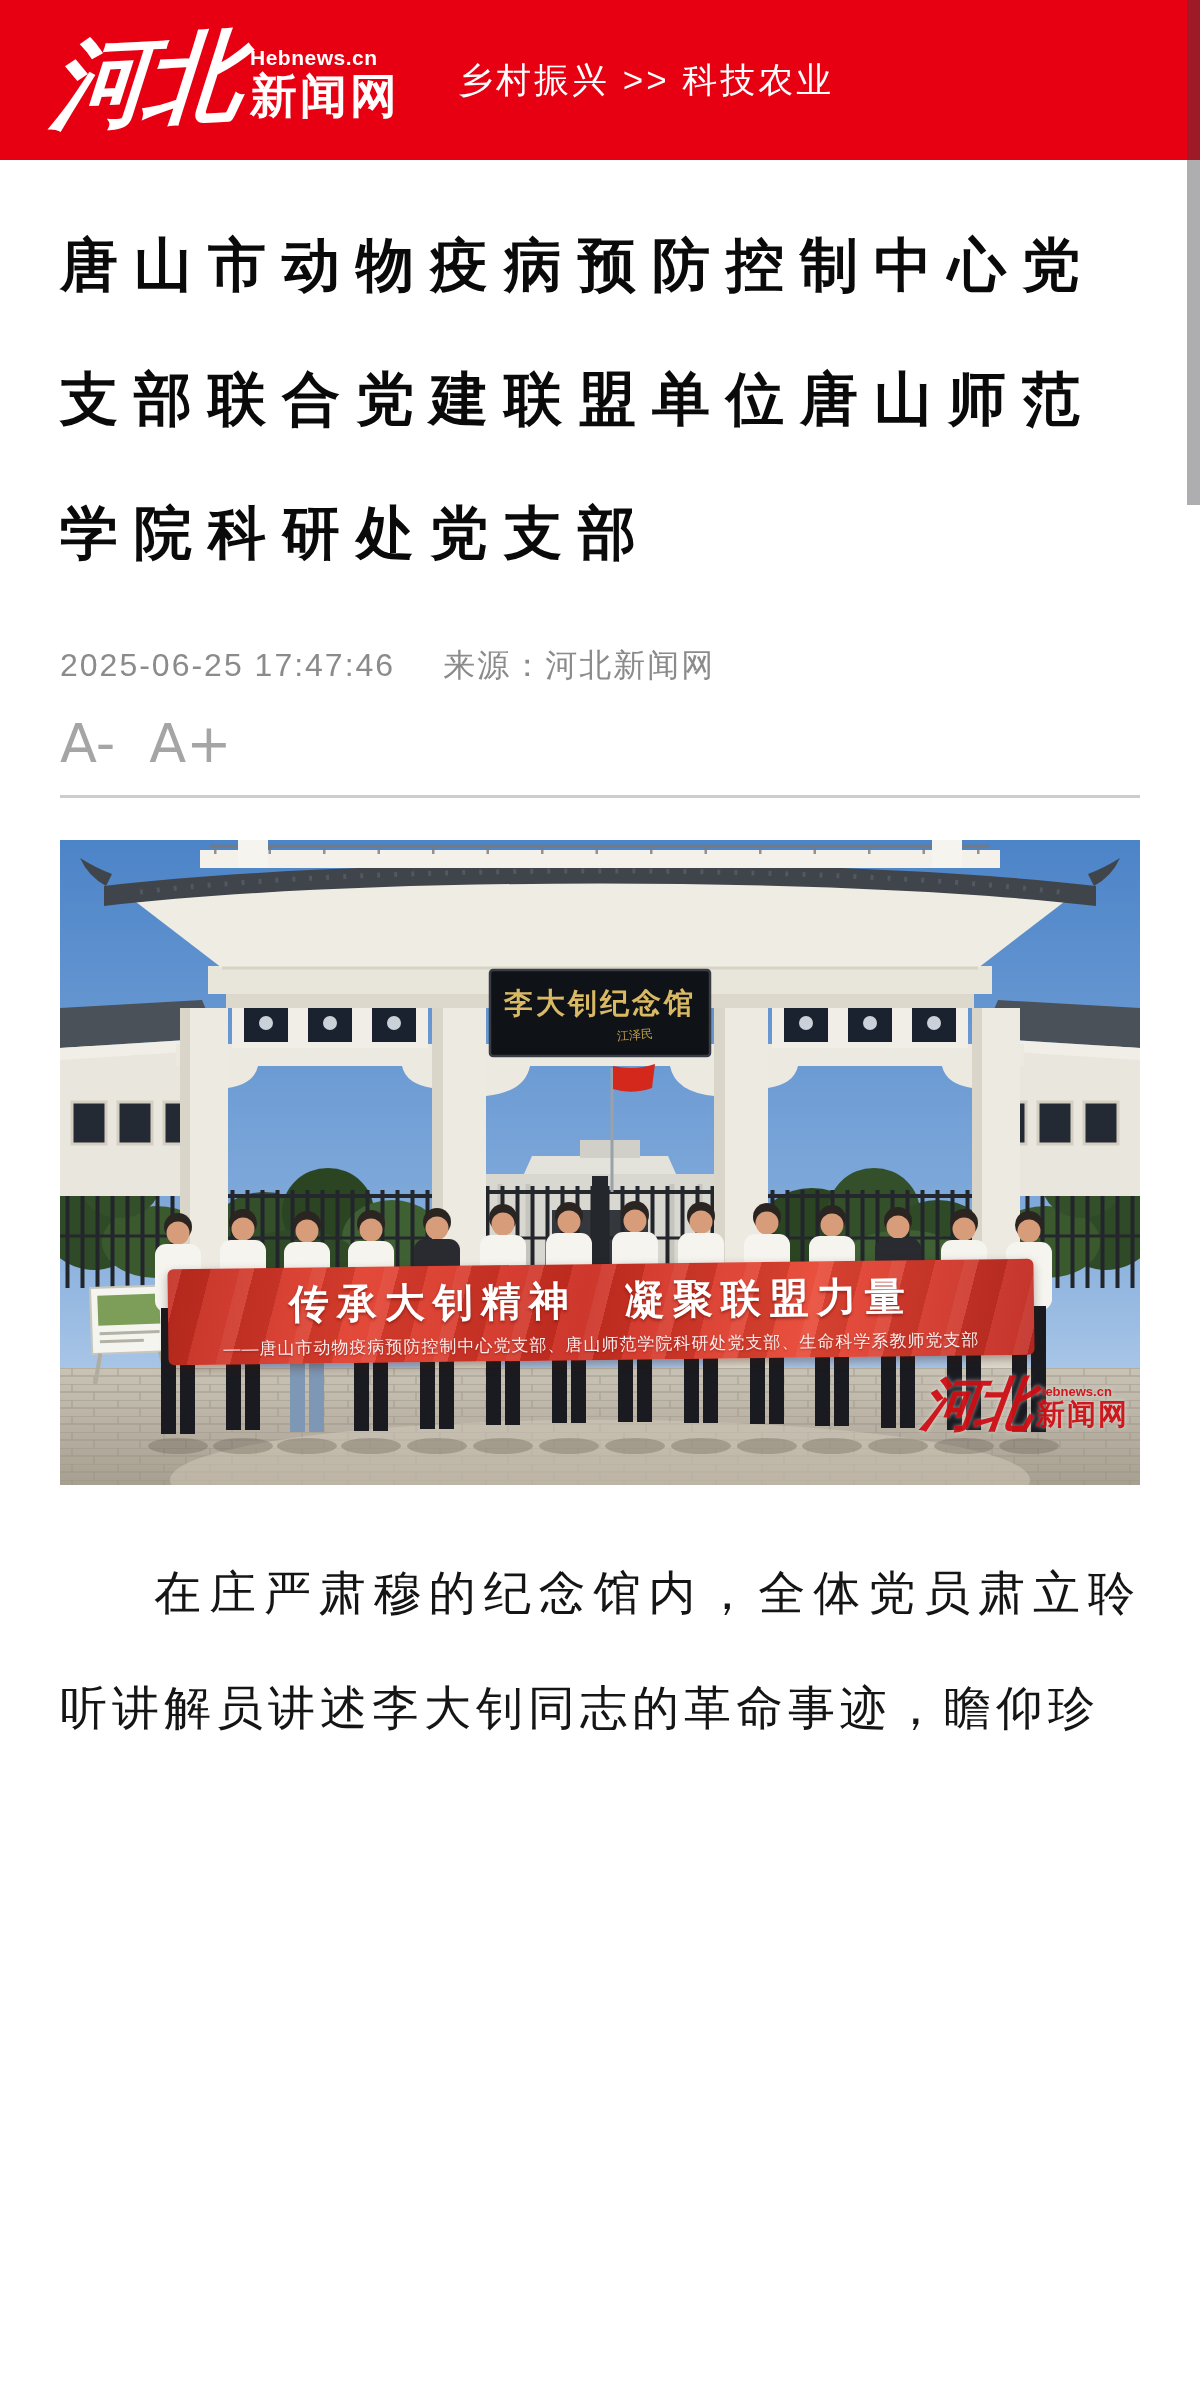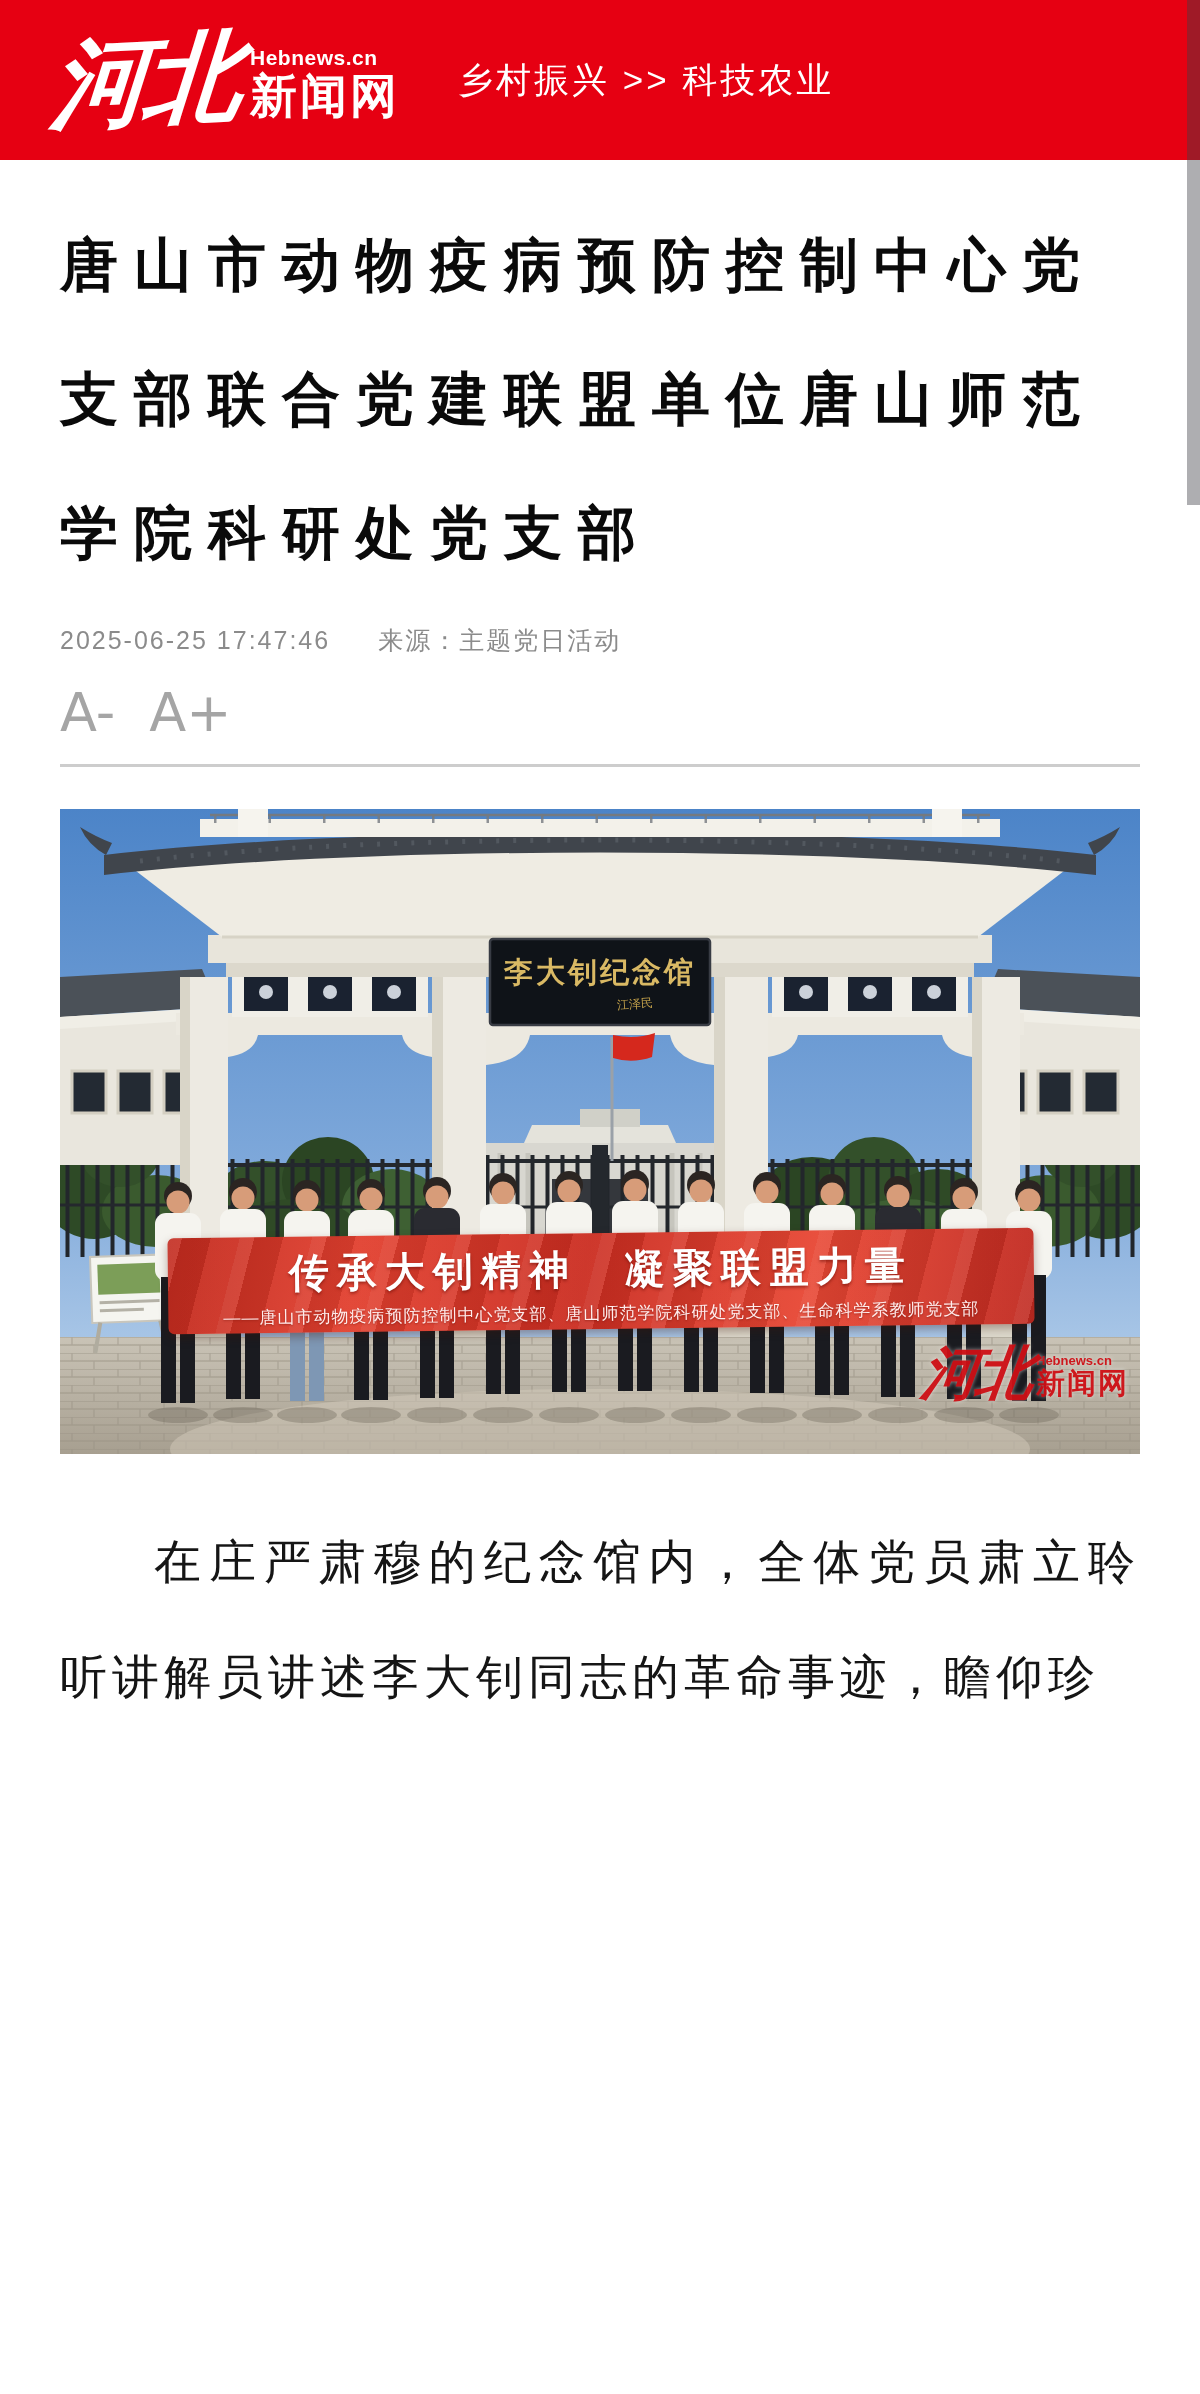--- a/index.html
+++ b/index.html
@@ -22,22 +22,22 @@
 
   
   .scrollbar-track { position:absolute; top:0; right:0; width:13px; height:2394px; z-index:50; }
   .scrollbar-thumb { width:13px; height:505px; background:rgba(62,62,70,.42); }
 
   
   .content { padding:0 60px; }
   .article-title { font-family:"DejaVu Sans", sans-serif; font-weight:700; color:#0a0a0a;
                    font-size:58px; line-height:134px; letter-spacing:16px;
                    margin-top:38px; word-break:break-all; }
-  .meta { display:flex; align-items:baseline; gap:48px; margin-top:24px;
-          font-size:25px; color:#8b8b8b; letter-spacing:2px; }
+  .meta { display:flex; align-items:baseline; gap:48px; margin-top:44px;
+          font-size:32px; color:#8b8b8b; letter-spacing:2px; }
   .font-controls { display:flex; gap:34px; margin-top:24px;
                    font-family:"DejaVu Sans", sans-serif;
                    font-size:54px; color:#a5a5a5; }
   .font-controls span { cursor:pointer; }
   .divider { border-top:3px solid #cdcdcd; margin-top:20px; }
   .body-par { font-size:47px; line-height:115px; letter-spacing:5px; color:#151515;
               text-indent:2em; text-align:justify; word-break:break-all; }
   .par-1 { margin-top:42px; }
   .par-2 { margin-top:50px; }
 
@@ -92,21 +92,21 @@
 <div class="scrollbar-track">
   <div class="scrollbar-thumb"></div>
 </div>
 
 <main class="content">
 
   <h1 class="article-title">唐山市动物疫病预防控制中心党支部联合党建联盟单位唐山师范学院科研处党支部</h1>
 
   <div class="meta">
     <span>2025-06-25 17:47:46</span>
-    <span>来源：主题党日活动</span>
+    <span>来源：河北新闻网</span>
   </div>
 
   <div class="font-controls">
     <span>A-</span>
     <span>A+</span>
   </div>
 
   <div class="divider"></div>
 
 

